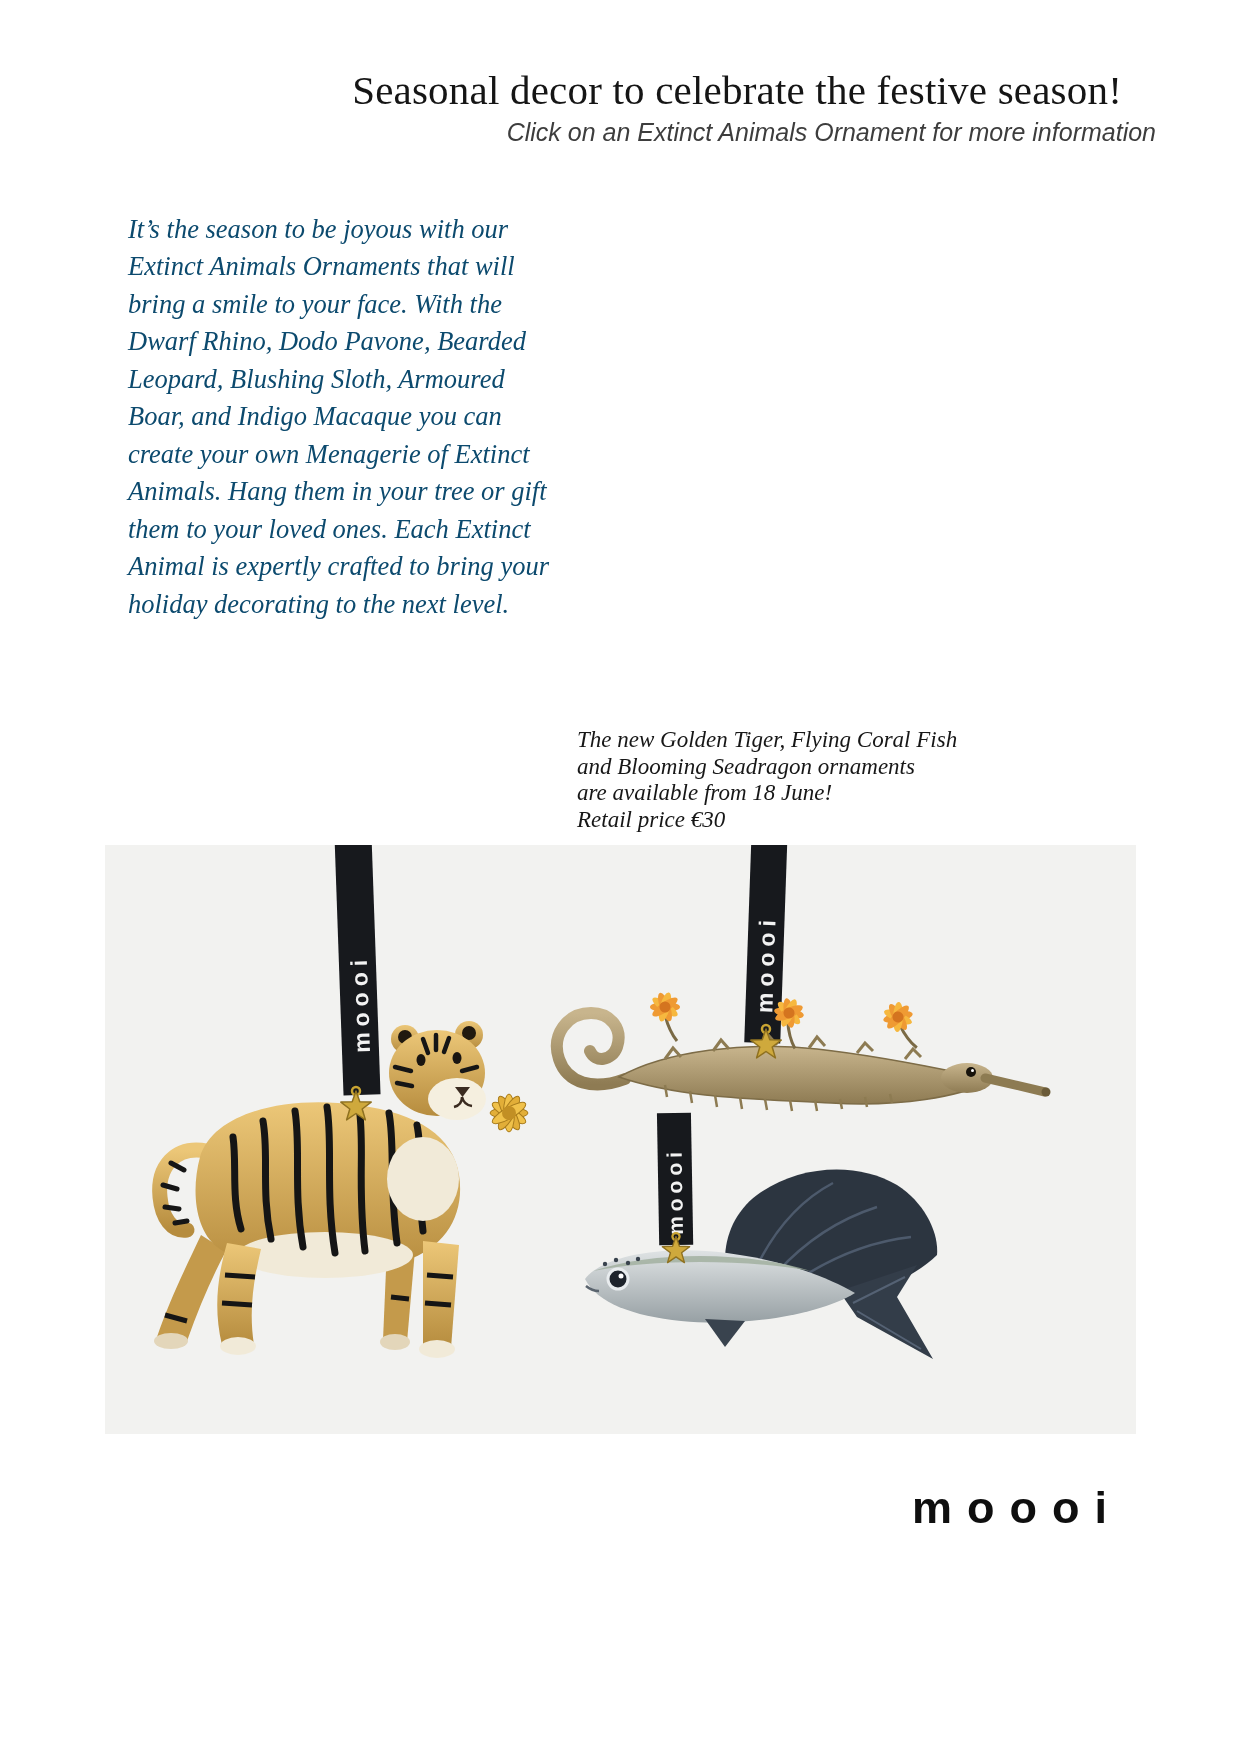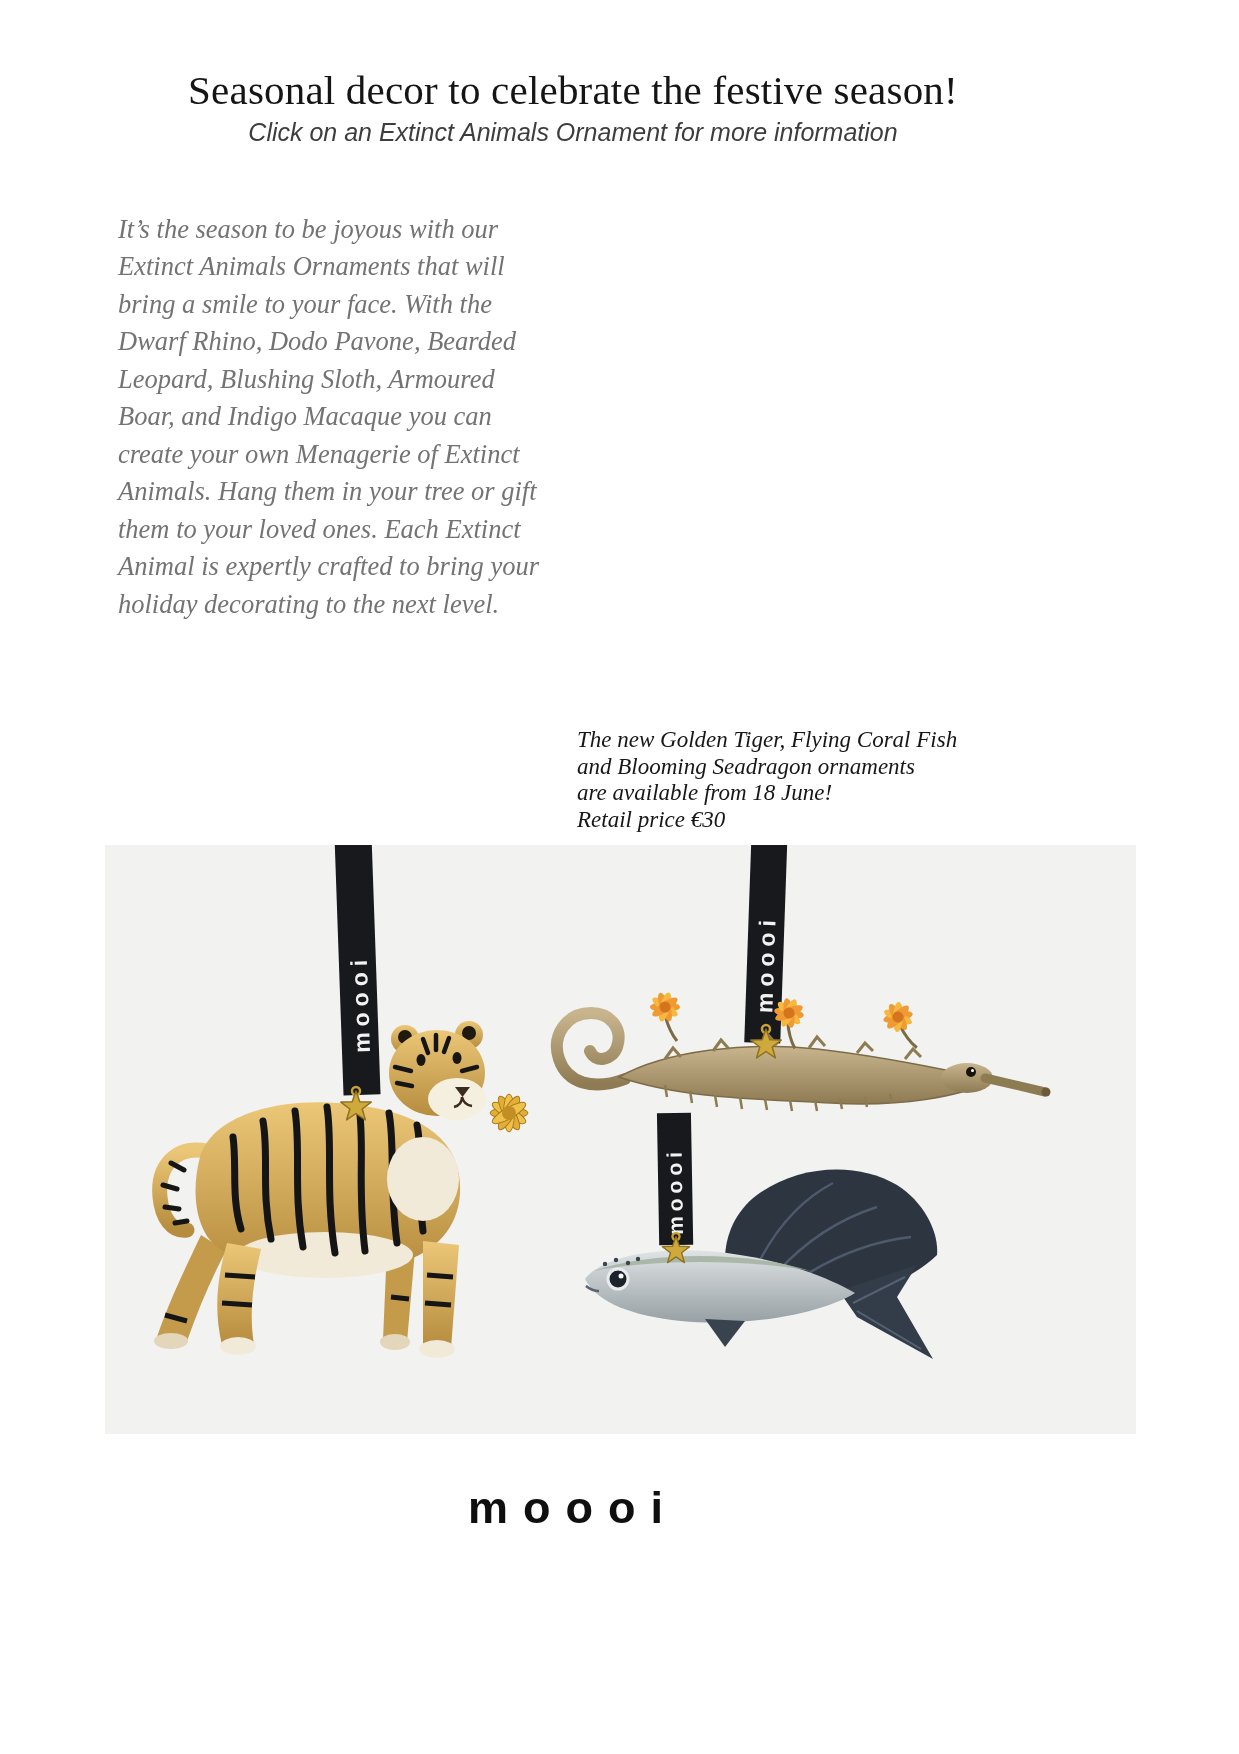--- a/index.html
+++ b/index.html
@@ -1,28 +1,28 @@
 <!DOCTYPE html>
 <html><head>
 <meta charset="utf-8">
 <style>
   html,body { margin:0; padding:0; }
   body {
     width:1239px; height:1754px; background:#ffffff; position:relative;
     font-family:"Liberation Serif", serif; color:#1b1b1b; overflow:hidden;
   }
-  .centered { position:absolute; left:16px; width:1114px; text-align:center; }
+  .centered { position:absolute; left:8px; width:1114px; text-align:right; }
   .page-title { top:66px; font-size:41px; letter-spacing:0.2px; color:#151515; }
   .page-subtitle {
     top:118px; font-family:"Liberation Sans", sans-serif; font-style:italic;
-    font-size:25px; color:#3d3d3d;
+    font-size:25px; color:#3d3d3d;margin-left:34px;
   }
   .intro-paragraph {
-    position:absolute; left:118px; top:184px; width:424px;
-    font-style:italic; font-size:26.5px; line-height:37.5px; color:#737373;
+    position:absolute; left:128px; top:184px; width:424px;
+    font-style:italic; font-size:26.5px; line-height:37.5px; color:#0c4a6e;
   }
   .availability-note {
     position:absolute; left:577px; top:704px; width:430px;
     font-style:italic; font-size:23px; line-height:26.5px; color:#171717;
     white-space:pre-line;
   }
   .ornaments-panel {
     position:absolute; left:105px; top:845px; width:1031px; height:589px;
     background:#f2f2f0;
   }

